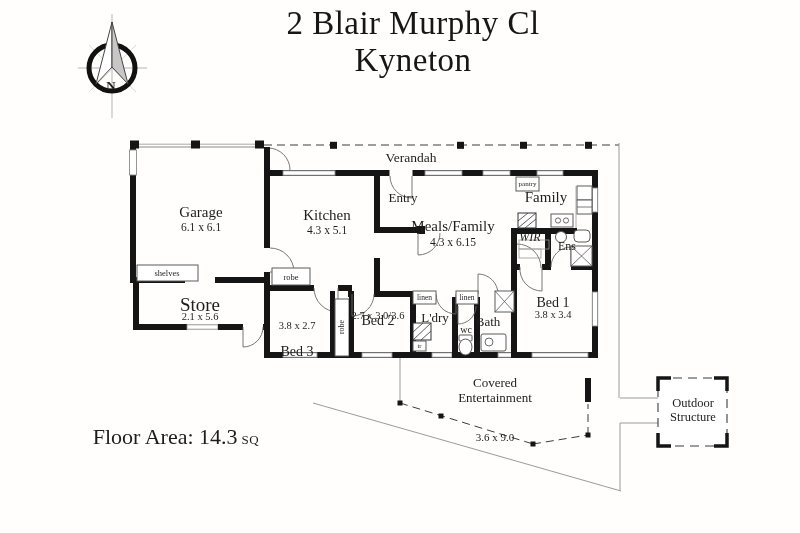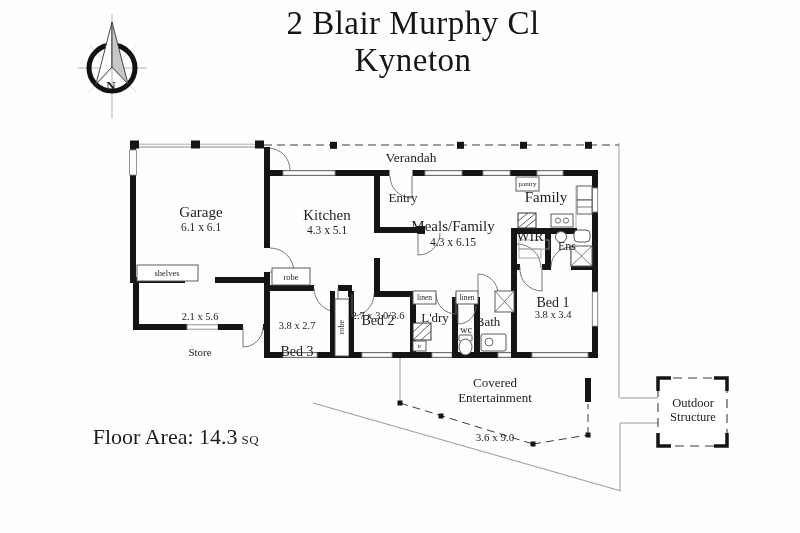--- a/index.html
+++ b/index.html
@@ -215,36 +215,36 @@
   <div class="lbl" style="left:327px;top:215px;font-size:15px;">Kitchen</div>
   <div class="lbl" style="left:327px;top:231px;font-size:11.5px;">4.3 x 5.1</div>
 
   <div class="lbl" style="left:403px;top:197px;font-size:13px;">Entry</div>
 
   <div class="lbl" style="left:453px;top:226px;font-size:15px;">Meals/Family</div>
   <div class="lbl" style="left:453px;top:243px;font-size:11.5px;">4.3 x 6.15</div>
 
   <div class="lbl" style="left:546px;top:197px;font-size:15px;">Family</div>
 
-  <div class="lbl" style="left:200px;top:304px;font-size:11px;margin-top:48px;">Store</div>
+  <div class="lbl" style="left:200px;top:304px;font-size:19px;">Store</div>
   <div class="lbl" style="left:200px;top:317px;font-size:10.5px;">2.1 x 5.6</div>
 
   <div class="lbl" style="left:297px;top:313px;font-size:14px;margin-top:39px;">Bed 3</div>
   <div class="lbl" style="left:297px;top:326px;font-size:10.5px;">3.8 x 2.7</div>
 
   <div class="lbl" style="left:378px;top:321px;font-size:14px;">Bed 2</div>
   <div class="lbl" style="left:378px;top:316px;font-size:10.5px;">2.7 x 3.0/3.6</div>
 
   <div class="lbl" style="left:553px;top:303px;font-size:14px;">Bed 1</div>
   <div class="lbl" style="left:553px;top:315px;font-size:10.5px;">3.8 x 3.4</div>
 
   <div class="lbl" style="left:435px;top:317px;font-size:13px;">L'dry</div>
   <div class="lbl" style="left:466px;top:330px;font-size:10px;">wc</div>
   <div class="lbl" style="left:488px;top:321px;font-size:13px;">Bath</div>
-  <div class="lbl" style="left:530px;top:237px;font-size:14px;">WIR</div>
+  <div class="lbl" style="left:530px;top:237px;font-size:12px;font-style:italic;">WIR</div>
   <div class="lbl" style="left:567px;top:246px;font-size:12px;">Ens</div>
 
   <div class="lbl" style="left:495px;top:382px;font-size:13px;">Covered</div>
   <div class="lbl" style="left:495px;top:397px;font-size:13px;">Entertainment</div>
   <div class="lbl" style="left:495px;top:428px;font-size:11px;margin-top:9px;">3.6 x 9.0</div>
 
   <div class="lbl" style="left:693px;top:403px;font-size:12.5px;">Outdoor</div>
   <div class="lbl" style="left:693px;top:417px;font-size:12.5px;">Structure</div>
 
   <div class="lbl small" style="left:167px;top:273px;font-size:8.5px;">shelves</div>

